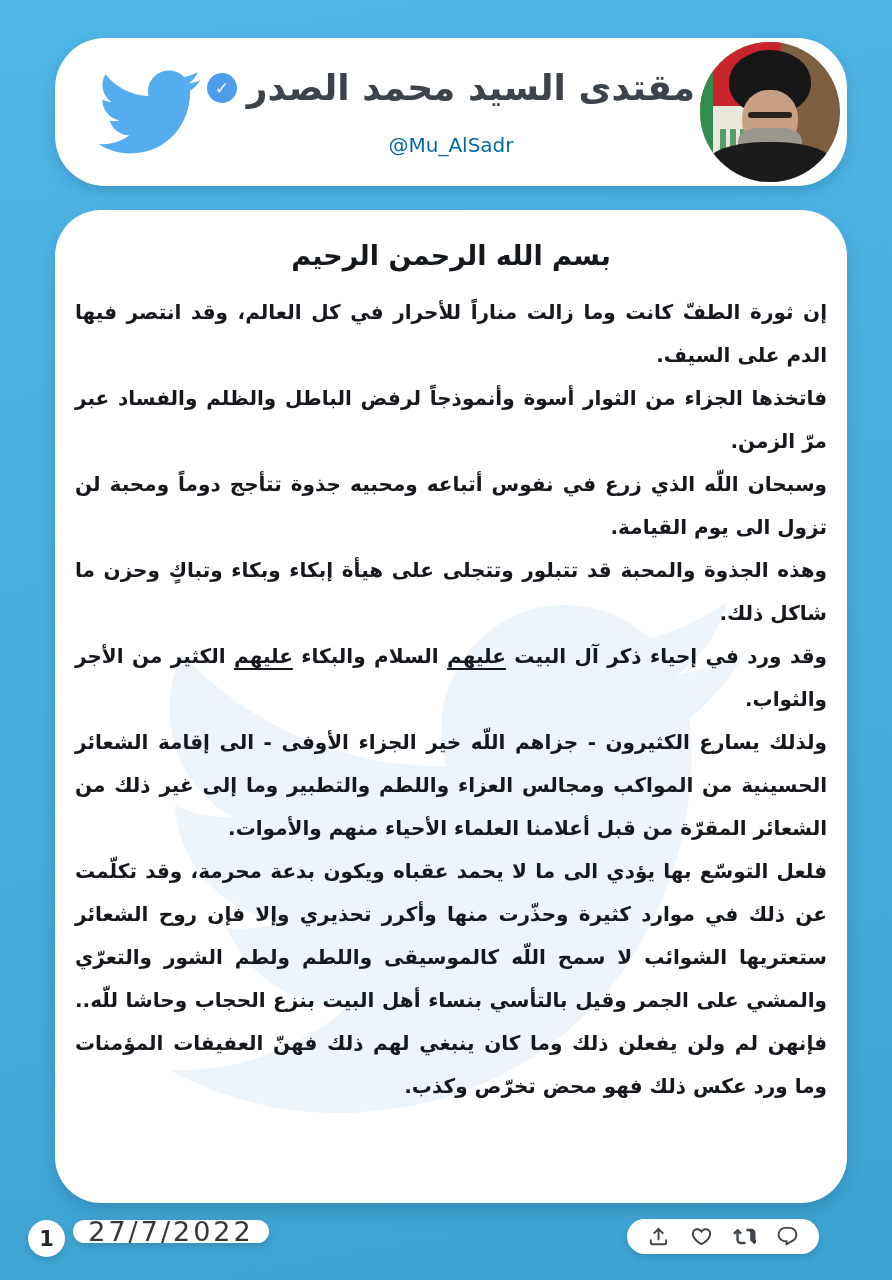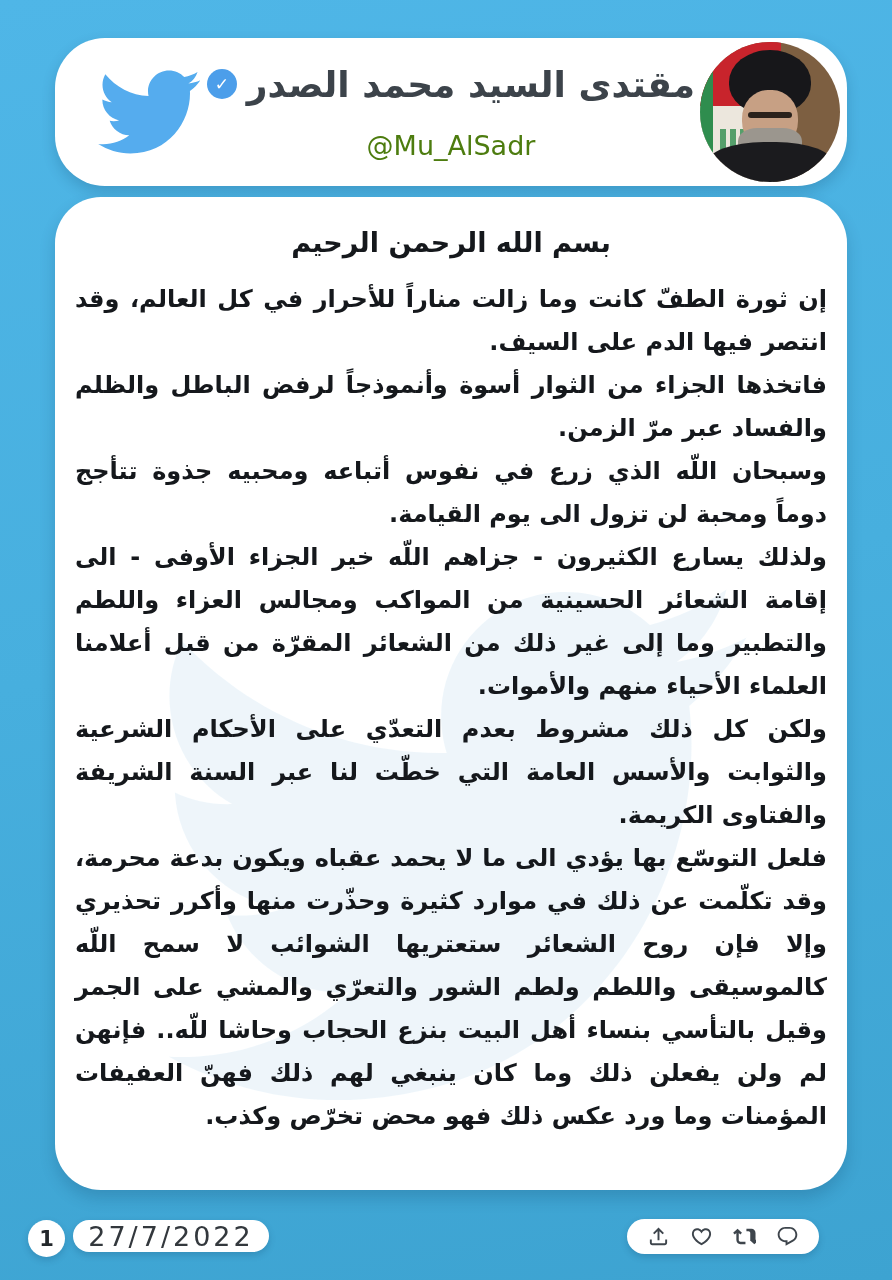--- a/index.html
+++ b/index.html
@@ -23,21 +23,21 @@
   }
   .name-row { direction:rtl; display:flex; align-items:center; gap:10px; }
   .display-name {
     font-size:36px; font-weight:bold; color:#3c434a; letter-spacing:0; white-space:nowrap;
   }
   .verified-badge {
     width:30px; height:30px; border-radius:50%; background:#4c9eea;
     color:#ffffff; font-size:17px; font-weight:bold;
     display:flex; align-items:center; justify-content:center; flex:0 0 auto;
   }
-  .handle { direction:ltr; font-size:27px; color:#4d7c0f; margin-top:25px; }
+  .handle { direction:ltr; font-size:20px; color:#0369a1; margin-top:25px; }
   
   .avatar {
     position:absolute; right:7px; top:4px; width:140px; height:140px;
     border-radius:50%; overflow:hidden; background:#7d5f41;
   }
   .flag-red   { position:absolute; left:0; top:0; width:58%; height:46%; background:#c8242c; }
   .flag-white { position:absolute; left:0; top:46%; width:52%; height:54%; background:#ece7dd; }
   .flag-green-edge { position:absolute; left:0; top:0; width:9%; height:100%; background:#2f8d4e; }
   .flag-emblem { position:absolute; left:14%; top:62%; width:26%; height:16%;
     background:repeating-linear-gradient(90deg,#2f8d4e 0 6px,transparent 6px 10px); opacity:.8; }
@@ -46,48 +46,48 @@
   .face { position:absolute; left:50%; top:48px; transform:translateX(-50%);
     width:56px; height:62px; background:#c7a084; border-radius:46% 46% 50% 50%; }
   .brows { position:absolute; left:50%; top:70px; transform:translateX(-50%);
     width:44px; height:6px; background:#2a211b; border-radius:3px; }
   .beard { position:absolute; left:50%; top:86px; transform:translateX(-50%);
     width:64px; height:44px; background:#9b968e; border-radius:30% 30% 50% 50%; }
   .robe { position:absolute; left:50%; bottom:-8px; transform:translateX(-50%);
     width:126px; height:48px; background:#1b1b1e; border-radius:45% 45% 0 0; }
   
   .tweet-card {
-    position:absolute; left:55px; top:197px; width:792px; height:993px;
+    position:absolute; left:55px; top:210px; width:792px; height:993px;
     background:#ffffff; border-radius:46px; overflow:hidden;
     box-shadow:0 8px 16px rgba(8,52,84,.20);
     padding:24px 20px 18px 20px;
   }
   .watermark { position:absolute; left:30px; top:330px; width:730px; height:640px;
     opacity:.10; transform:rotate(-4deg); z-index:0; pointer-events:none; }
   .watermark svg { width:100%; height:100%; fill:#5ea9d8; }
   .tweet-text { position:relative; z-index:1; direction:rtl; }
   .bismillah {
     text-align:center; font-size:27px; font-weight:bold; color:#15181c;
     margin:6px 0 20px 0;
   }
   .tweet-text p {
-    font-size:24px; font-weight:bold; color:#15181c;
+    font-size:20px; font-weight:bold; color:#15181c;
     line-height:43px; text-align:justify; text-align-last:right;
   }
   .tweet-text p span.u { text-decoration:underline; text-underline-offset:5px; }
   
   .page-circle {
     position:absolute; left:28px; top:1220px; width:37px; height:37px;
     background:#ffffff; border-radius:50%;
     display:flex; align-items:center; justify-content:center;
     font-size:21px; font-weight:bold; color:#23272b;
     box-shadow:0 3px 7px rgba(8,52,84,.20);
   }
   .date-pill {
-    position:absolute; left:73px; top:1220px; width:196px; height:32px;
+    position:absolute; left:73px; top:1220px; width:196px; height:23px;
     background:#ffffff; border-radius:20px;
     display:flex; align-items:center; justify-content:center;
     font-size:27px; color:#33383d; letter-spacing:3px;
     box-shadow:0 3px 7px rgba(8,52,84,.20);
   }
   .actions-pill {
     position:absolute; left:627px; top:1219px; width:192px; height:35px;
     background:#ffffff; border-radius:18px;
     display:flex; align-items:center; justify-content:space-evenly;
     box-shadow:0 3px 7px rgba(8,52,84,.20);
@@ -129,22 +129,23 @@
     <svg viewBox="0 0 24 24">
         <path d="M23.643 4.937c-.835.37-1.732.62-2.675.733.962-.576 1.7-1.49 2.048-2.578-.9.534-1.897.922-2.958 1.13-.85-.904-2.06-1.47-3.4-1.47-2.572 0-4.658 2.086-4.658 4.66 0 .364.042.718.12 1.06-3.873-.195-7.304-2.05-9.602-4.868-.4.69-.63 1.49-.63 2.342 0 1.616.823 3.043 2.072 3.878-.764-.025-1.482-.234-2.11-.583v.06c0 2.257 1.605 4.14 3.737 4.568-.392.106-.803.162-1.227.162-.3 0-.593-.028-.877-.082.593 1.85 2.313 3.198 4.352 3.234-1.595 1.25-3.604 1.995-5.786 1.995-.376 0-.747-.022-1.112-.065 2.062 1.323 4.51 2.093 7.14 2.093 8.57 0 13.255-7.098 13.255-13.254 0-.2-.005-.402-.014-.602.91-.658 1.7-1.477 2.323-2.41z"></path>
       </svg>
   </div>
   <div class="tweet-text">
     <div class="bismillah">بسم الله الرحمن الرحيم</div>
     <div id="tweet-body">
         <p><span>إن ثورة الطفّ كانت وما زالت مناراً للأحرار في كل العالم، وقد انتصر فيها الدم على السيف.</span></p>
         <p><span>فاتخذها الجزاء من الثوار أسوة وأنموذجاً لرفض الباطل والظلم والفساد عبر مرّ الزمن.</span></p>
         <p><span>وسبحان اللّه الذي زرع في نفوس أتباعه ومحبيه جذوة تتأجج دوماً ومحبة لن تزول الى يوم القيامة.</span></p>
+        <p><span>وهذه الجذوة والمحبة قد تتبلور وتتجلى على هيأة إبكاء وبكاء وتباكٍ وحزن ما شاكل ذلك.</span></p>
+        <p><span>وقد ورد في إحياء ذكر آل البيت </span><span class="u">عليهم</span><span> السلام والبكاء </span><span class="u">عليهم</span><span> الكثير من الأجر والثواب.</span></p>
         <p><span>ولذلك يسارع الكثيرون - جزاهم اللّه خير الجزاء الأوفى - الى إقامة الشعائر الحسينية من المواكب ومجالس العزاء واللطم والتطبير وما إلى غير ذلك من الشعائر المقرّة من قبل أعلامنا العلماء الأحياء منهم والأموات.</span></p>
-        <p><span>ولكن كل ذلك مشروط بعدم التعدّي على الأحكام الشرعية والثوابت والأسس العامة التي خطّت لنا عبر السنة الشريفة والفتاوى الكريمة.</span></p>
         <p><span>فلعل التوسّع بها يؤدي الى ما لا يحمد عقباه ويكون بدعة محرمة، وقد تكلّمت عن ذلك في موارد كثيرة وحذّرت منها وأكرر تحذيري وإلا فإن روح الشعائر ستعتريها الشوائب لا سمح اللّه كالموسيقى واللطم ولطم الشور والتعرّي والمشي على الجمر وقيل بالتأسي بنساء أهل البيت بنزع الحجاب وحاشا للّه.. فإنهن لم ولن يفعلن ذلك وما كان ينبغي لهم ذلك فهنّ العفيفات المؤمنات وما ورد عكس ذلك فهو محض تخرّص وكذب.</span></p>
       </div>
   </div>
 </div>
 
 <div class="page-circle">1</div>
 <div class="date-pill">27/7/2022</div>
 <div class="actions-pill">
   <button class="action-btn" aria-label="share">
     <svg viewBox="0 0 24 24">

